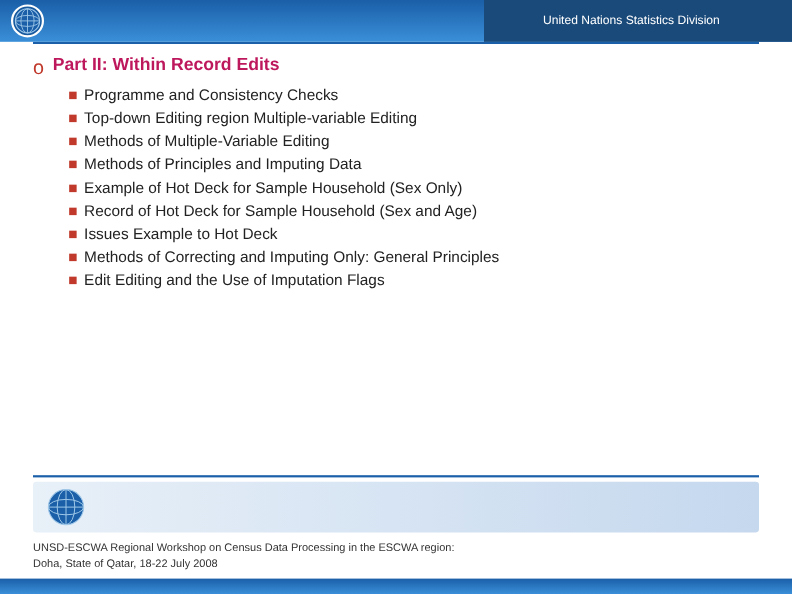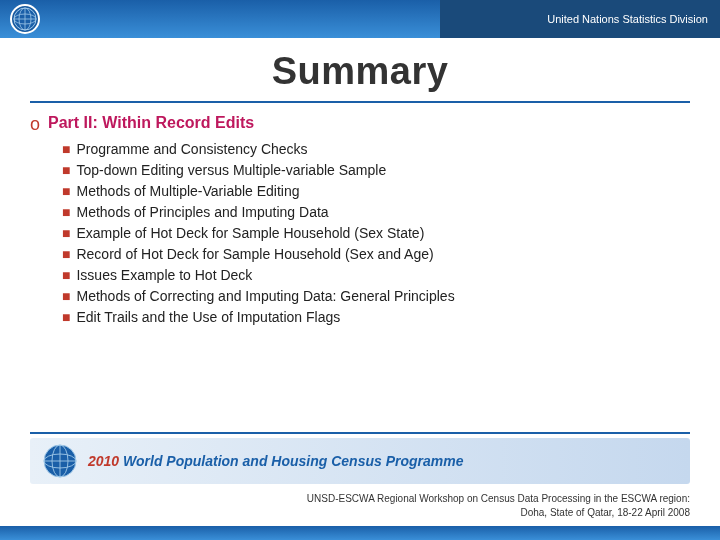--- a/index.html
+++ b/index.html
@@ -52,21 +52,21 @@
     .top-bar-right {
       position: absolute;
       top: 0;
       right: 0;
       background: #1a4a7a;
       height: 100%;
       width: 280px;
       display: flex;
       align-items: center;
       padding-right: 12px;
-      justify-content: flex-end;
+      justify-content: center;
     }
 
     .top-bar-right span {
       color: #fff;
       font-size: 11px;
       font-weight: normal;
     }
 
     
     .main-content {
@@ -182,21 +182,21 @@
       font-weight: bold;
       color: #1a5fa8;
       font-style: italic;
     }
 
     .census-text span.year {
       color: #c0392b;
     }
 
     .footer-text {
-      text-align: right;
+      text-align: left;
       font-size: 10px;
       color: #333;
       padding: 4px 0 6px 0;
       line-height: 1.4;
     }
 
     
     .bottom-bar {
       height: 14px;
       background: linear-gradient(to bottom, #1a5fa8, #3a8fd8);
@@ -220,93 +220,87 @@
         </svg>
       </div>
     </div>
     <div class="top-bar-right">
       <span>United Nations Statistics Division</span>
     </div>
   </div>
 
   <div class="main-content">
 
-    <div class="title-area">
-      <h1>Summary</h1>
-    </div>
 
     <hr class="hr-top">
 
     <div class="content-area">
       <div class="part-header">
         <span class="part-bullet">o</span>
         <span class="part-title">Part II:  Within Record Edits</span>
       </div>
 
       <ul class="items-list">
       <li>
             <span class="item-bullet">■</span>
             <span class="item-text">Programme and Consistency Checks</span>
           </li>
           <li>
             <span class="item-bullet">■</span>
-            <span class="item-text">Top-down Editing versus Multiple-variable Sample</span>
+            <span class="item-text">Top-down Editing region Multiple-variable Editing</span>
           </li>
           <li>
             <span class="item-bullet">■</span>
             <span class="item-text">Methods of Multiple-Variable Editing</span>
           </li>
           <li>
             <span class="item-bullet">■</span>
             <span class="item-text">Methods of Principles and Imputing Data</span>
           </li>
           <li>
             <span class="item-bullet">■</span>
-            <span class="item-text">Example of Hot Deck for Sample Household (Sex State)</span>
+            <span class="item-text">Example of Hot Deck for Sample Household (Sex Only)</span>
           </li>
           <li>
             <span class="item-bullet">■</span>
             <span class="item-text">Record of Hot Deck for Sample Household (Sex and Age)</span>
           </li>
           <li>
             <span class="item-bullet">■</span>
             <span class="item-text">Issues Example to Hot Deck</span>
           </li>
           <li>
             <span class="item-bullet">■</span>
-            <span class="item-text">Methods of Correcting and Imputing Data: General Principles</span>
-          </li>
-          <li>
-            <span class="item-bullet">■</span>
-            <span class="item-text">Edit Trails and the Use of Imputation Flags</span>
+            <span class="item-text">Methods of Correcting and Imputing Only: General Principles</span>
+          </li>
+          <li>
+            <span class="item-bullet">■</span>
+            <span class="item-text">Edit Editing and the Use of Imputation Flags</span>
           </li>
         </ul>
     </div>
 
     <hr class="hr-bottom">
 
     <div class="bottom-section">
       <div class="census-banner">
         <div class="census-logo">
           <svg width="36" height="36" viewBox="0 0 36 36" xmlns="http://www.w3.org/2000/svg">
             <circle cx="18" cy="18" r="16" fill="#1a5fa8" stroke="#a0c8e8" stroke-width="1"></circle>
             <ellipse cx="18" cy="18" rx="8" ry="16" fill="none" stroke="#a0c8e8" stroke-width="0.9"></ellipse>
             <ellipse cx="18" cy="18" rx="16" ry="7" fill="none" stroke="#a0c8e8" stroke-width="0.9"></ellipse>
             <line x1="2" y1="18" x2="34" y2="18" stroke="#a0c8e8" stroke-width="0.9"></line>
             <line x1="18" y1="2" x2="18" y2="34" stroke="#a0c8e8" stroke-width="0.9"></line>
           </svg>
         </div>
-        <div class="census-text">
-          <span class="year">2010</span><span> World Population and Housing Census Programme</span>
-        </div>
       </div>
 
       <div class="footer-text">
         <div>UNSD-ESCWA Regional Workshop on Census Data Processing in the ESCWA region:</div>
-        <div>Doha, State of Qatar, 18-22 April 2008</div>
+        <div>Doha, State of Qatar, 18-22 July 2008</div>
       </div>
     </div>
 
   </div>
 
   <div class="bottom-bar"></div>
 
 </div>
 
 </body></html>

